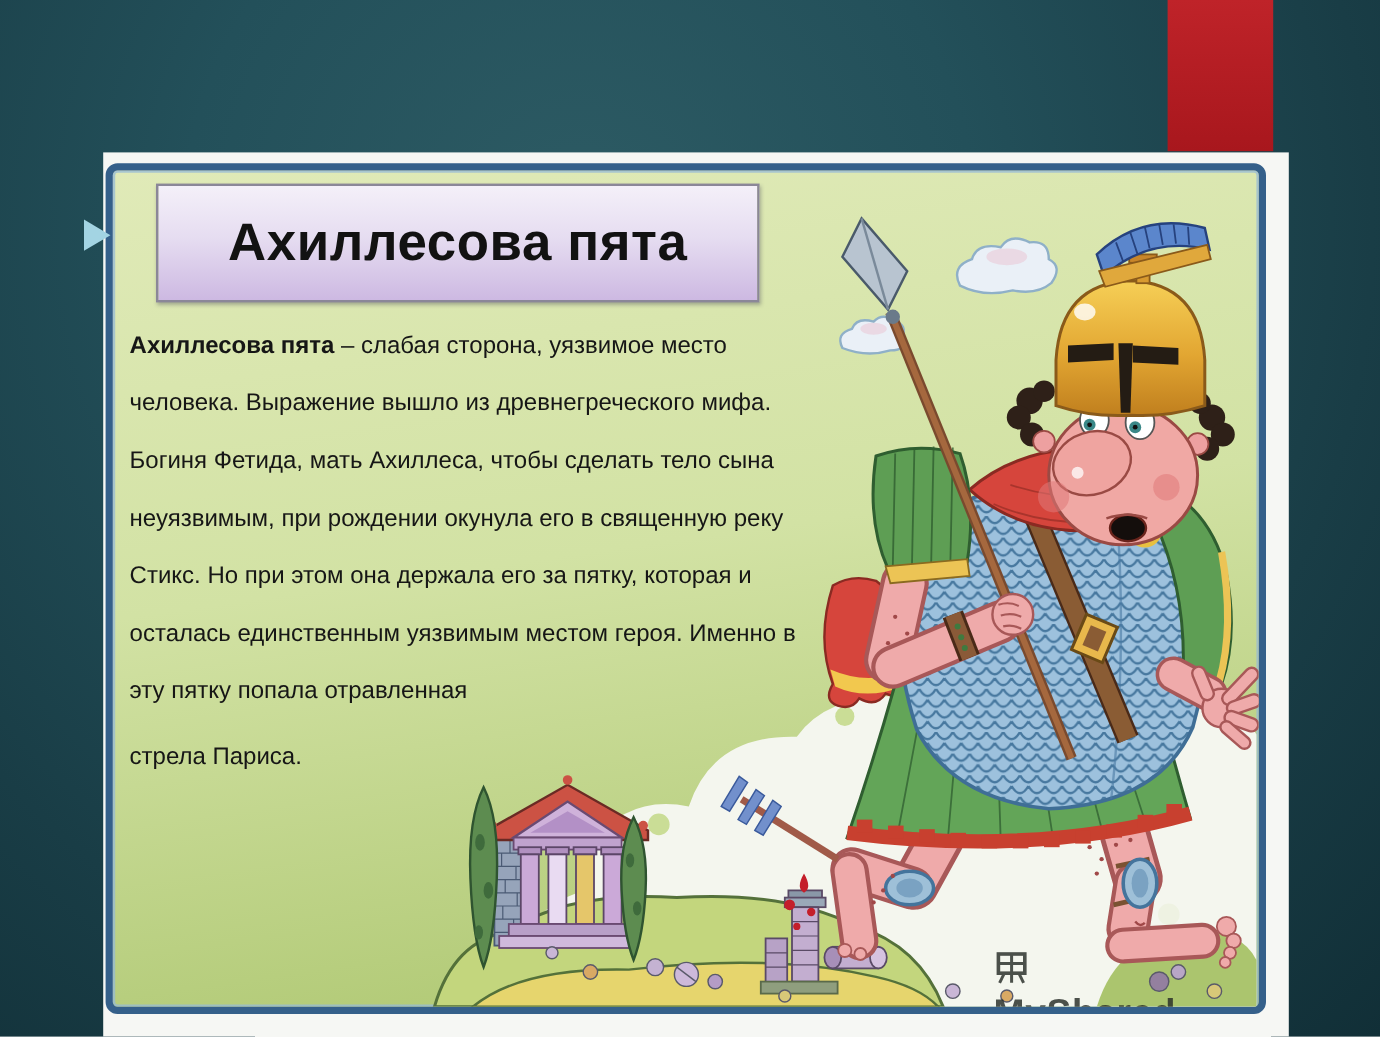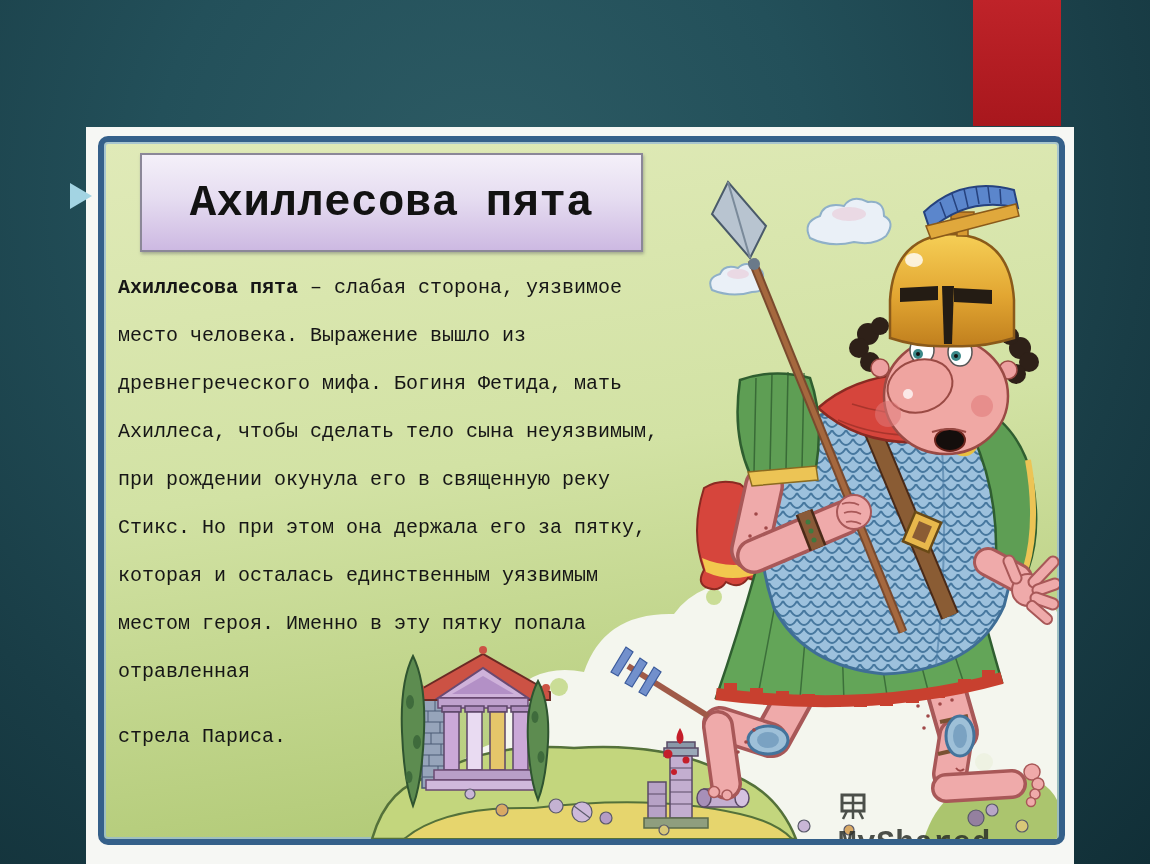--- a/index.html
+++ b/index.html
@@ -9,36 +9,36 @@
   .accent-bar{position:absolute;left:973px;top:0;width:88px;height:126px;
     background:linear-gradient(180deg,#bf2329,#a8171d);z-index:2;}
   .page-title{position:absolute;left:74px;top:16px;width:1040px;z-index:3;
     font-size:62px;font-weight:bold;letter-spacing:2px;color:#2fae5c;
     text-shadow:1px 3px 3px rgba(0,0,0,.45);white-space:nowrap;}
   .bullet-arrow{position:absolute;left:70px;top:183px;width:0;height:0;z-index:4;
     border-top:13px solid transparent;border-bottom:13px solid transparent;
     border-left:22px solid #a3d4e3;}
   .sheet{position:absolute;left:86px;top:127px;width:988px;height:737px;
     background:#f6f7f4;z-index:3;}
-  .card{position:absolute;left:12px;top:9px;width:955px;height:697px;
+  .card{position:absolute;left:2px;top:9px;width:955px;height:697px;
     border:6px solid #35608a;border-radius:10px;
     box-shadow:inset 0 0 0 2px rgba(150,185,215,.75);
     background:linear-gradient(172deg,#e0eab8 0%,#d2e2a4 45%,#abc56d 100%);
-    overflow:hidden;font-family:Liberation Mono, monospace;}
+    overflow:hidden;}
   .illustration{position:absolute;left:0;top:0;width:955px;height:697px;}
   .phrase-header{position:absolute;left:36px;top:11px;width:499px;height:95px;
     background:linear-gradient(180deg,#f4f0f9 0%,#e6ddf1 45%,#cdb9e2 100%);
     border:2px solid #8b8798;box-shadow:1px 2px 3px rgba(60,60,80,.35);
     display:flex;align-items:center;justify-content:center;}
   .phrase-header span{font-size:44px;font-weight:bold;color:#121212;letter-spacing:.5px;}
   .body-text{position:absolute;left:14px;top:122px;width:556px;
     font-size:20px;line-height:48px;color:#161616;}
   .body-text .term{font-weight:bold;}
   .body-text p{margin:0;}
-  .body-text .p2{margin-top:17px;}
+  .body-text .p2{margin-top:7px;}
   .watermark{position:absolute;left:734px;top:649px;display:flex;align-items:flex-start;gap:5px;
     color:#262b26;opacity:.82;flex-direction:column;}
   .watermark .wm-text{font-size:31px;font-weight:bold;letter-spacing:.5px;}
   .wm-icon{display:block;}
 </style>
 </head>
 <body>
 
 <div class="slide">
   <div class="accent-bar"></div>

